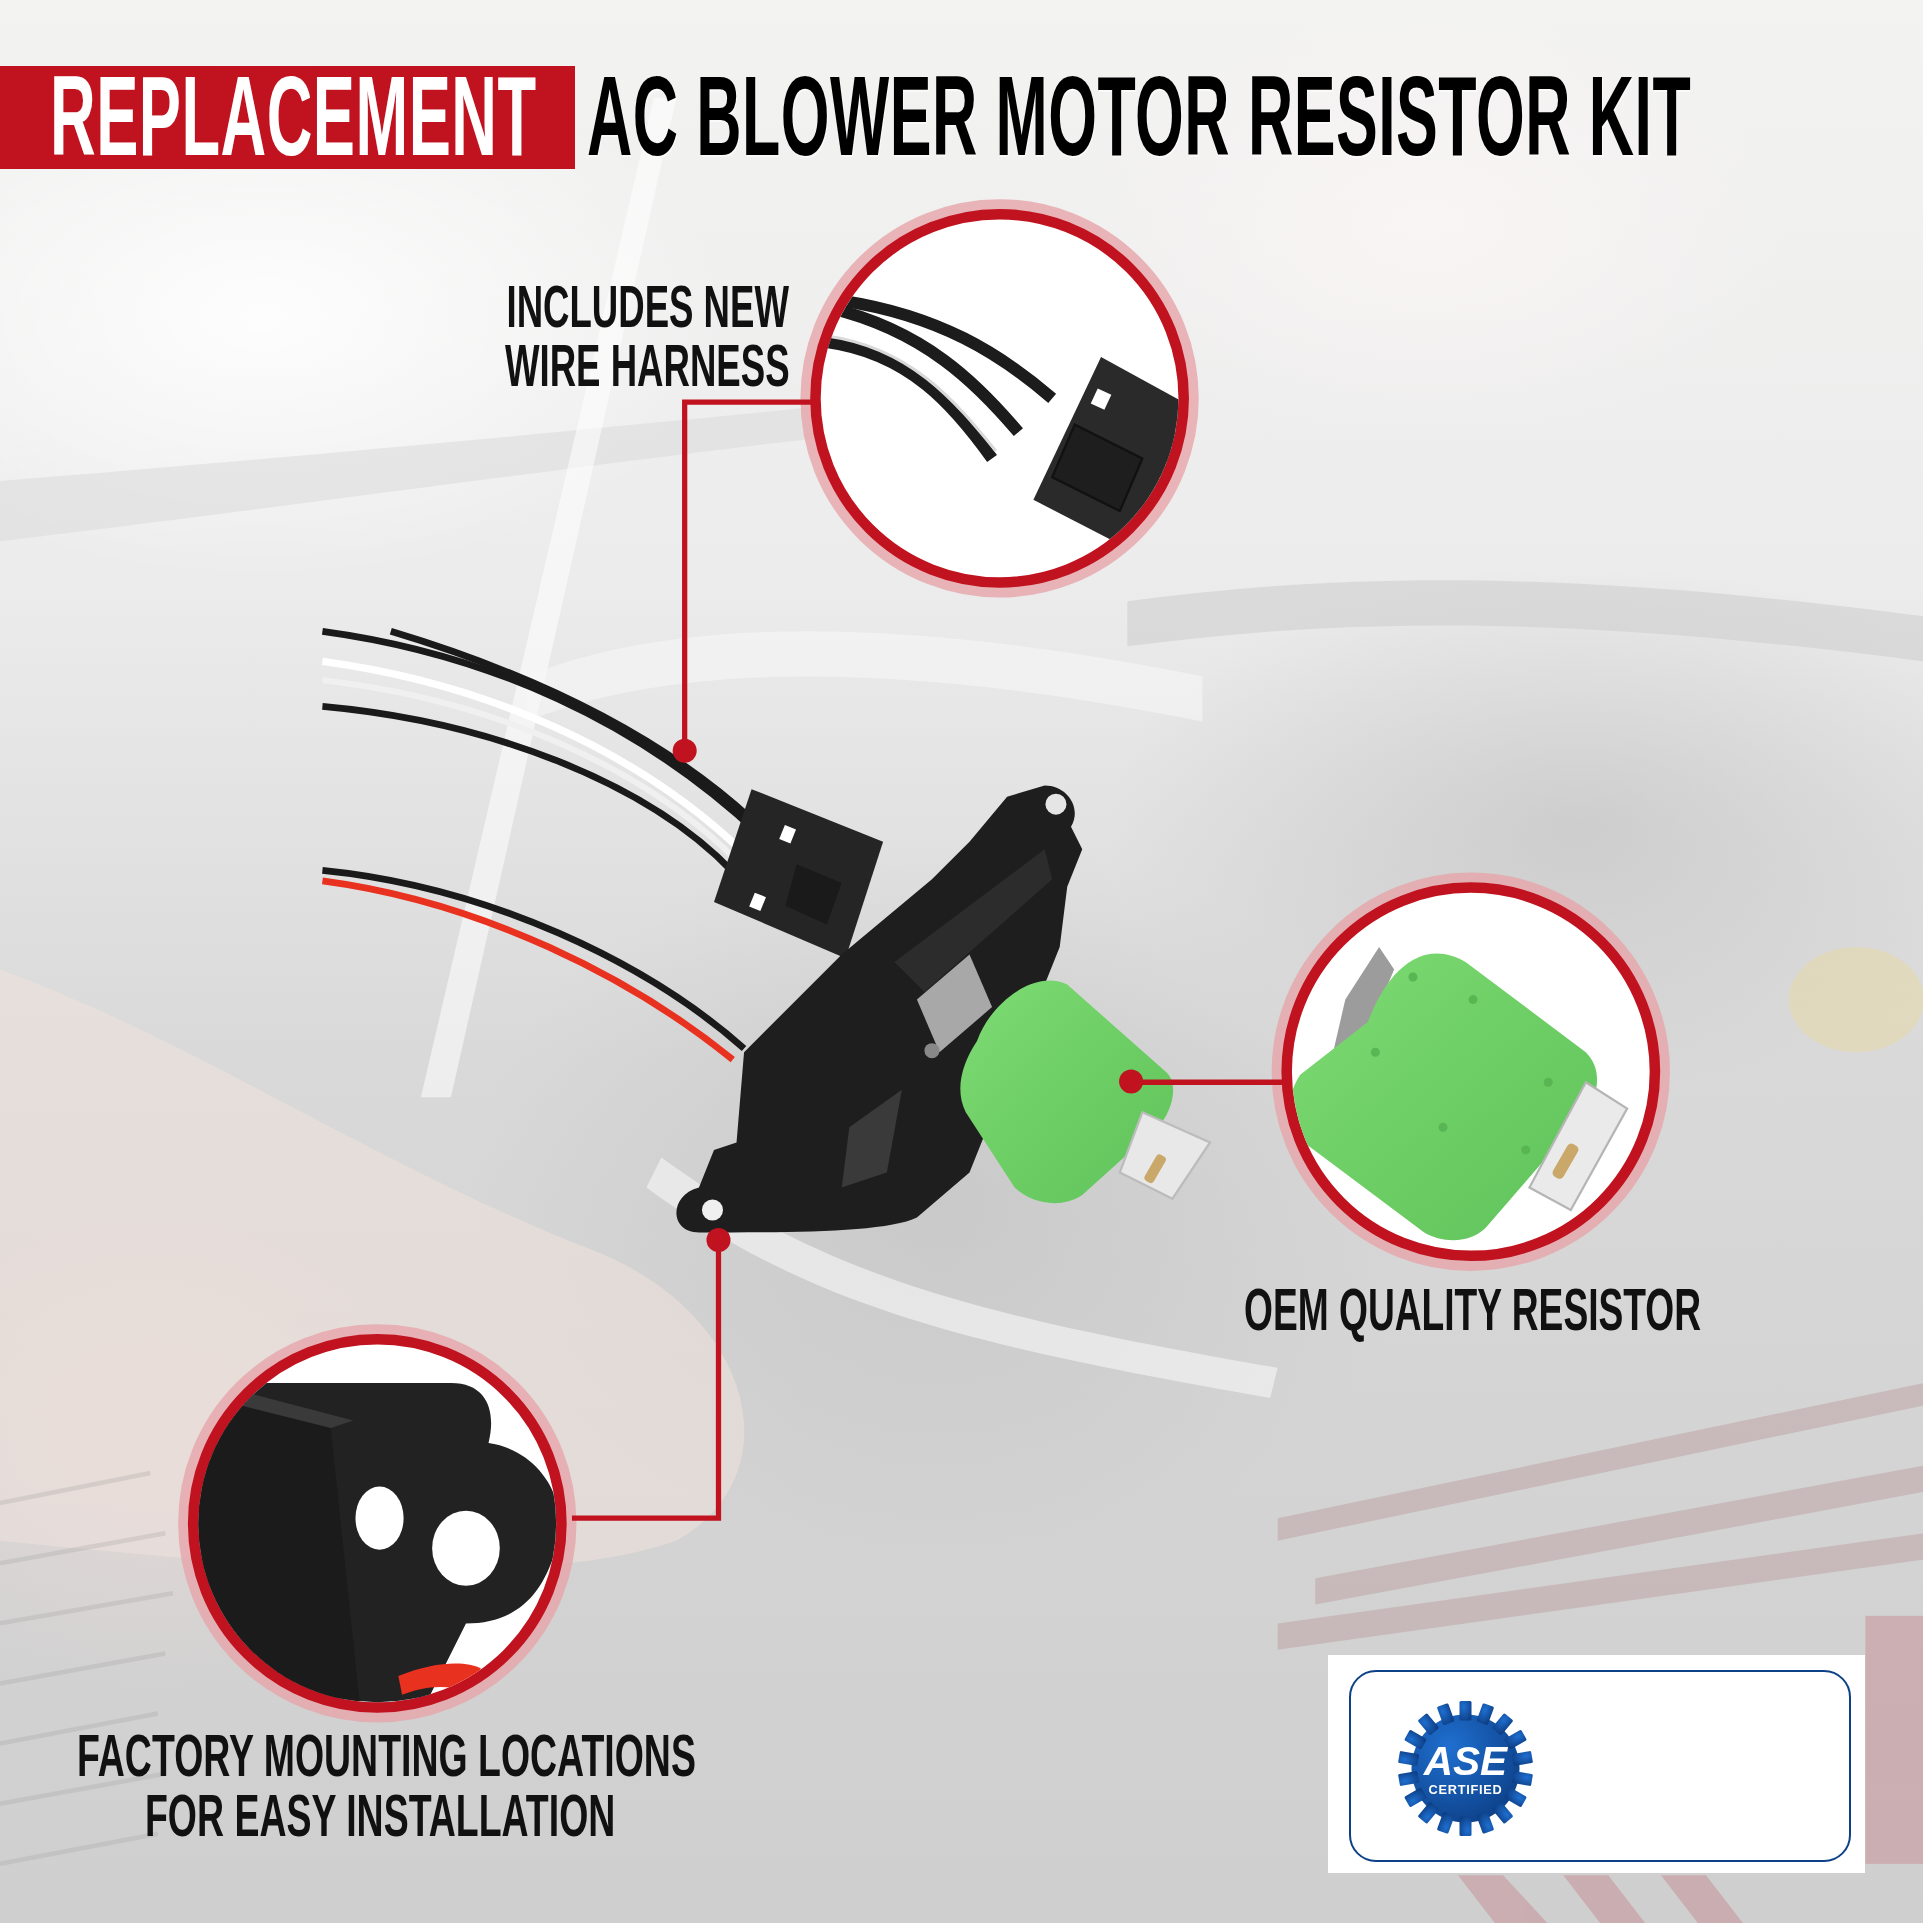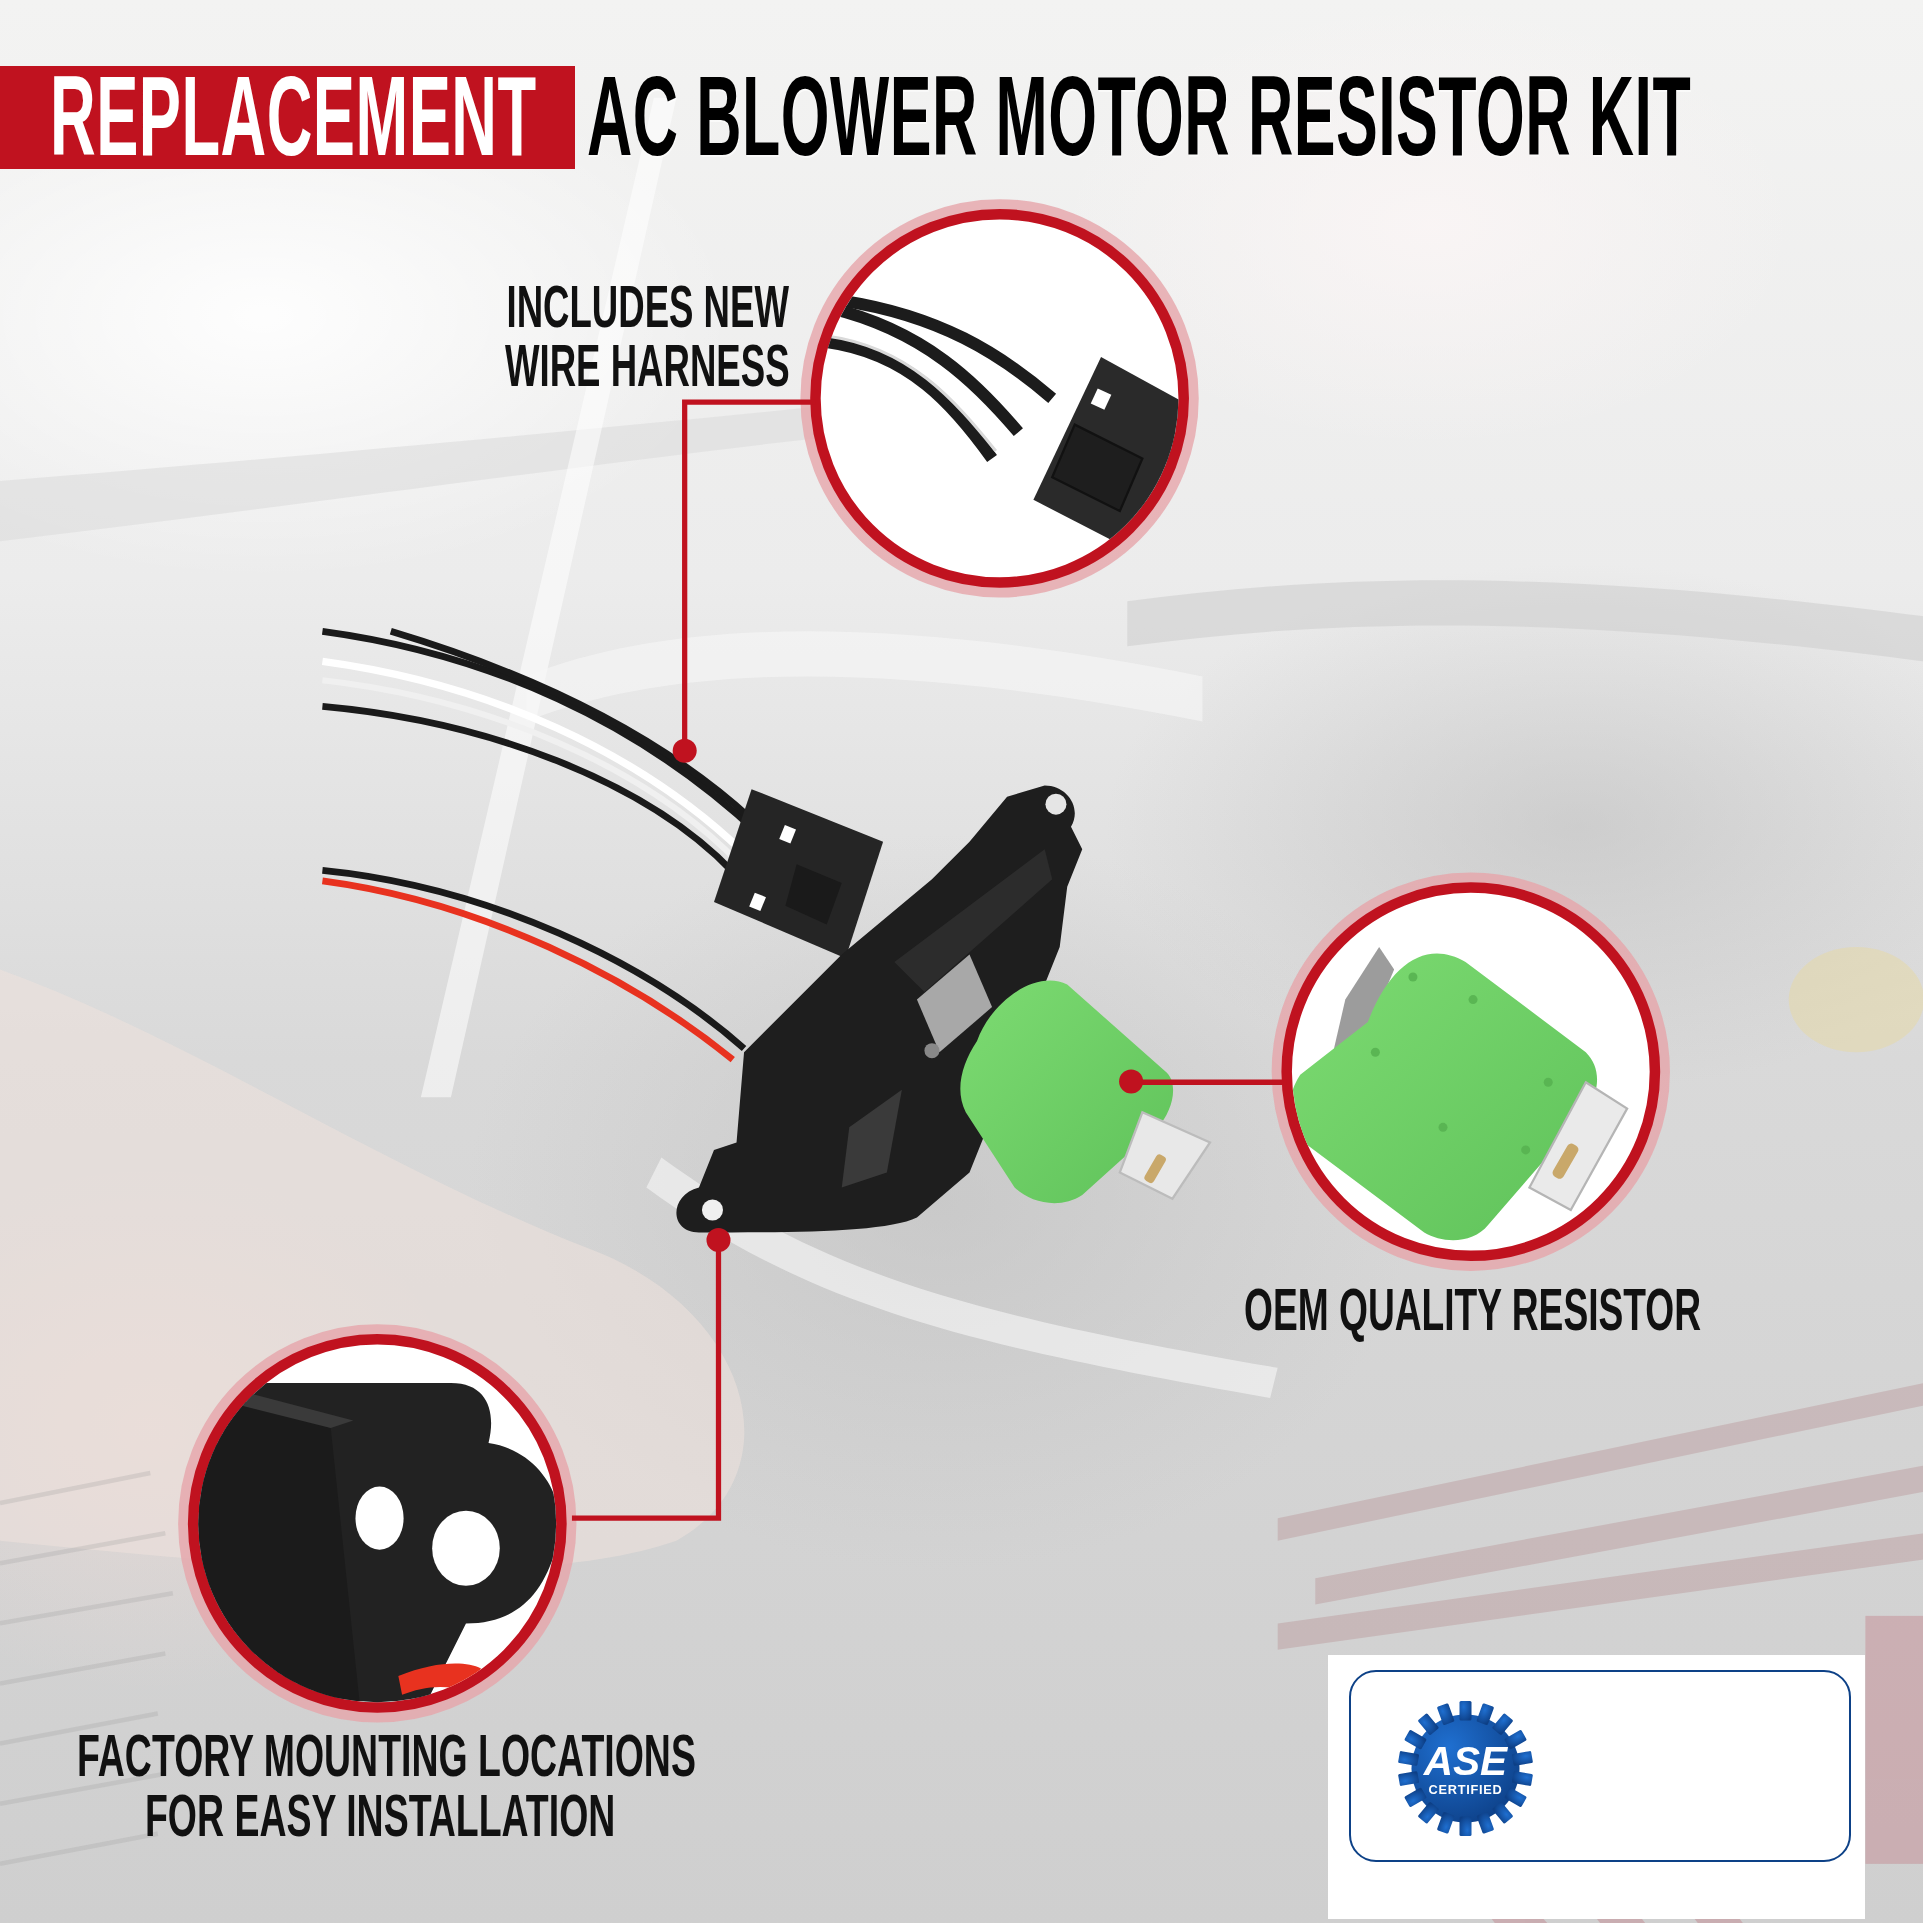--- a/index.html
+++ b/index.html
@@ -44,21 +44,21 @@
   .label-harness div { height: 59px; }
   .label-resistor { left: 1244px; top: 1281px; font-size: 59px; transform: scaleX(0.63); }
   .label-mount { left: 77px; top: 1727px; font-size: 59px; transform: scaleX(0.635); }
   .label-mount div { height: 60px; }
   .label-mount .line2 { padding-left: 107px; }
 
   .overlay-svg { position: absolute; left: 0; top: 0; pointer-events: none; }
 
   
   .ase-box {
-    position: absolute; left: 1328px; top: 1655px; width: 537px; height: 264px;
+    position: absolute; left: 1328px; top: 1655px; width: 537px; height: 218px;
     background: #ffffff;
   }
   .ase-inner {
     position: absolute; left: 21px; top: 15px; width: 498px; height: 188px;
     border: 2.3px solid #0d4187; border-radius: 27px; overflow: hidden; background: #ffffff;
   }
   .ase-blue {
     position: absolute; left: 167px; top: 0; right: 0; bottom: 0; background: #0d4187;
   }
   .ase-text {

